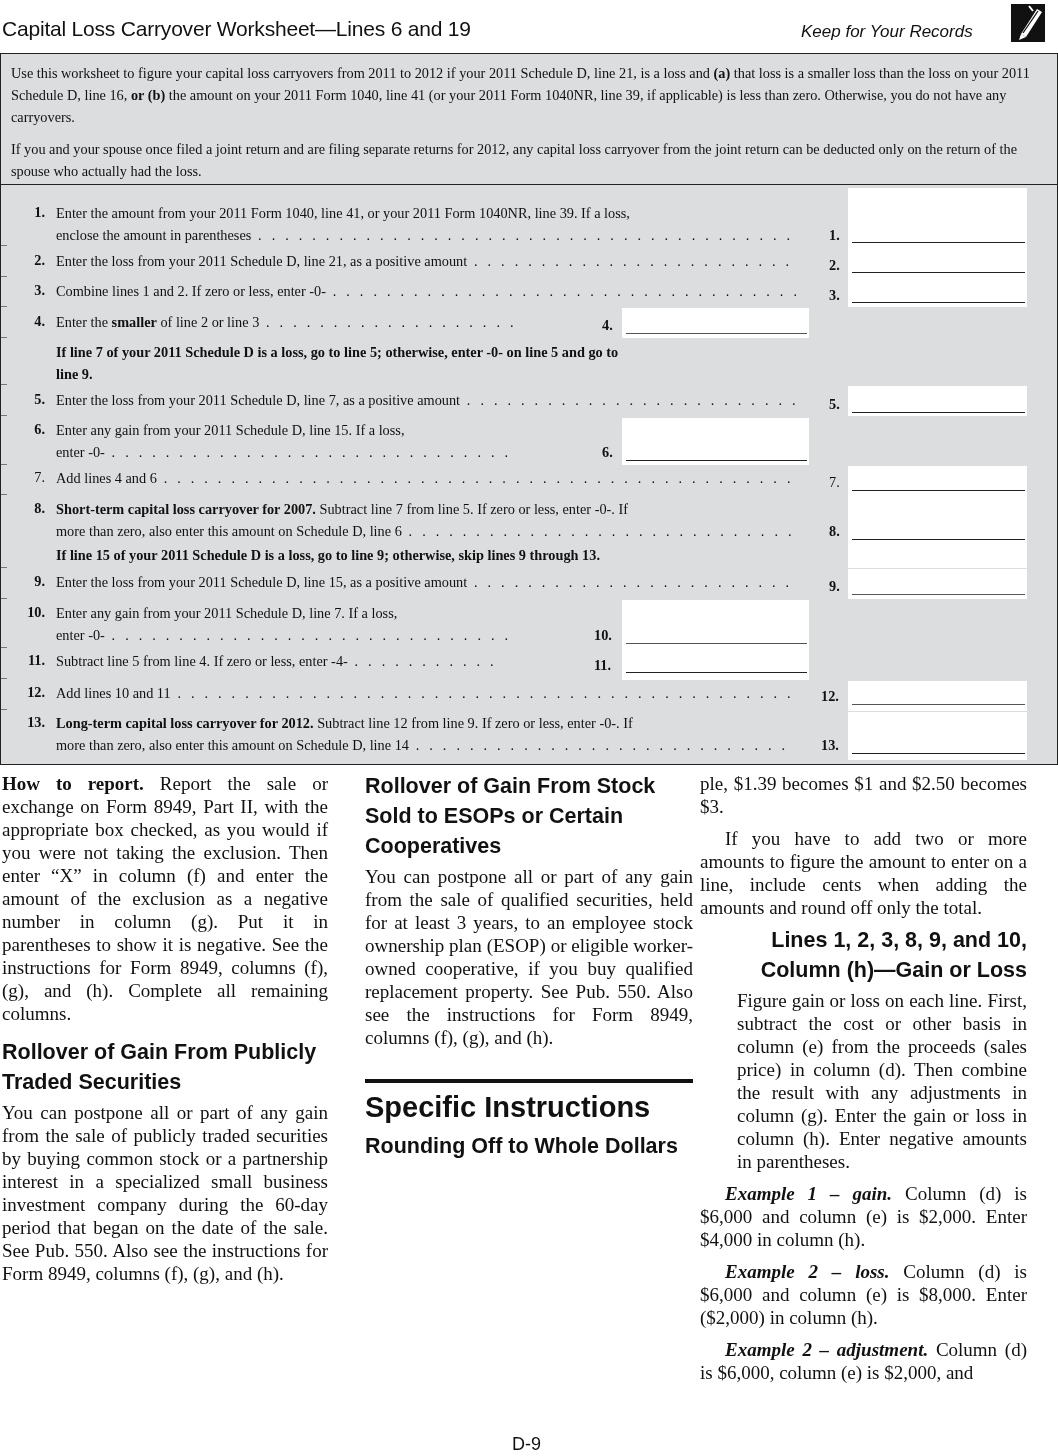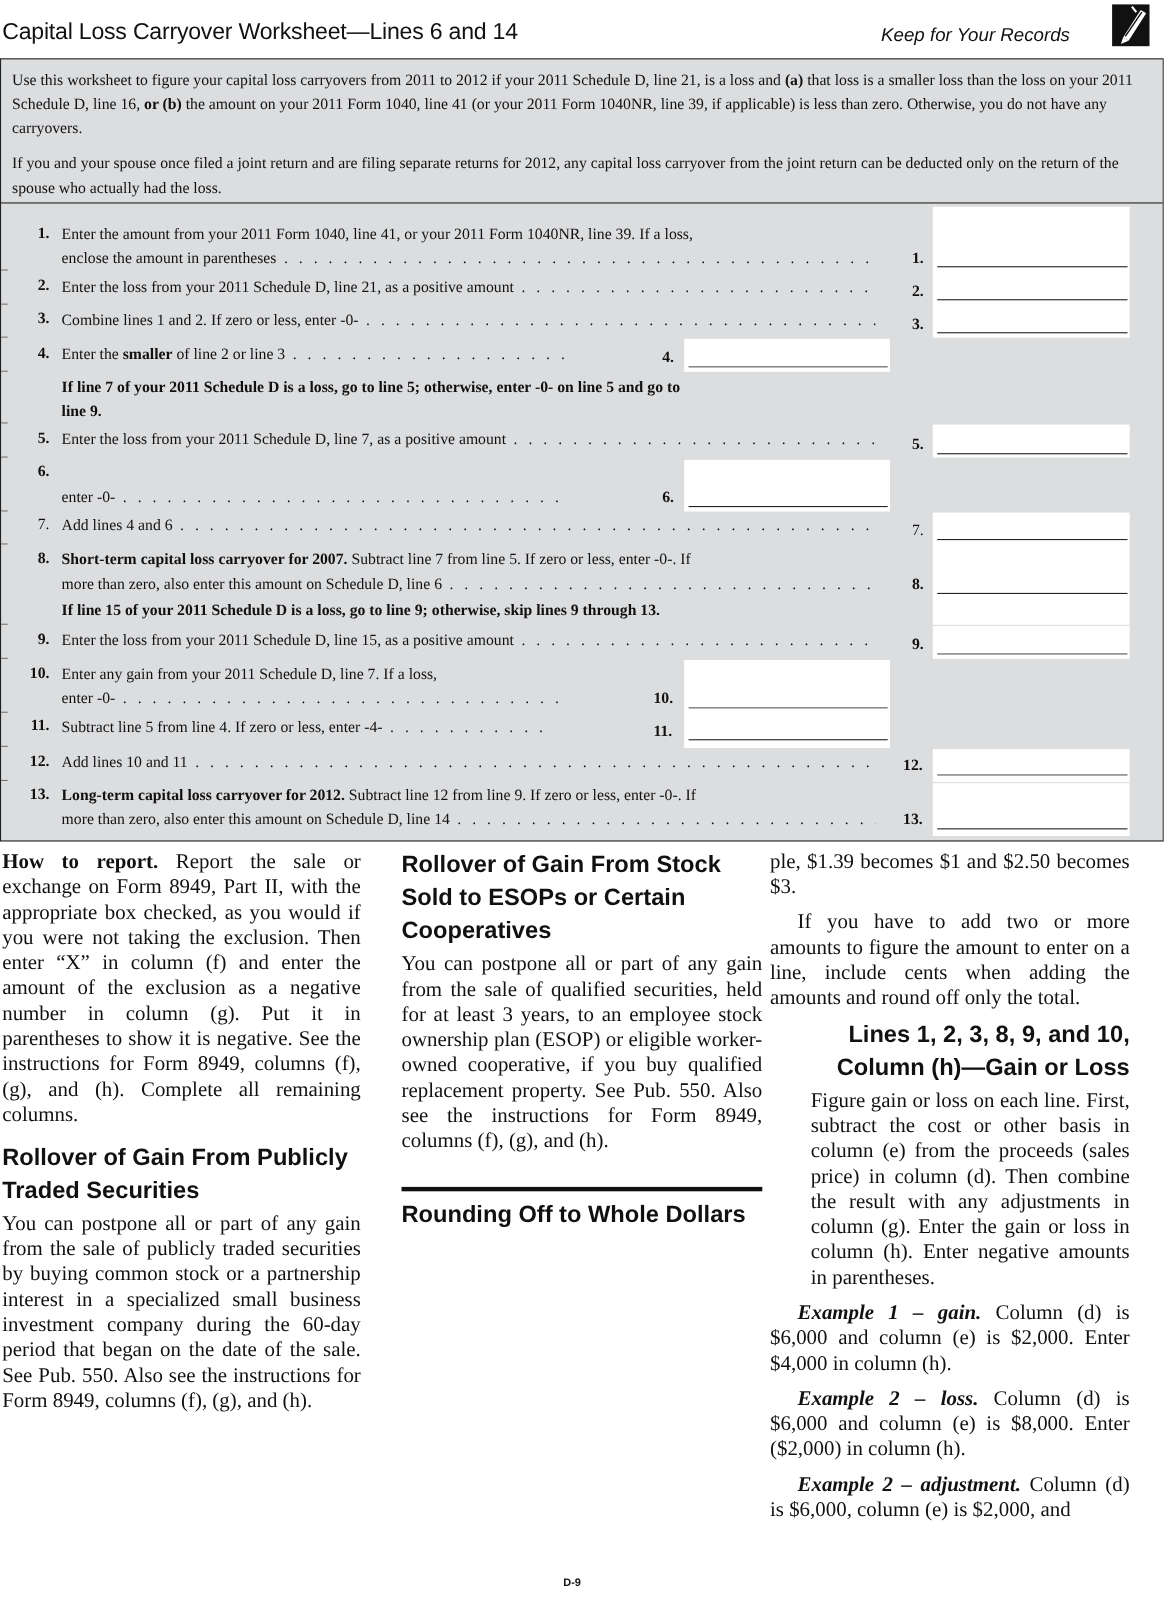--- a/index.html
+++ b/index.html
@@ -27,26 +27,26 @@
   .uline { position: absolute; height: 1px; background: #222; border: none; }
   .rowsep { position: absolute; left: 0; width: 6px; height: 1px; background: #777; }
   .amt-input { position: absolute; border: none; background: transparent; font-family: "Liberation Serif", serif; font-size: 14px; text-align: right; outline: none; padding: 0; }
 
   
   .col { position: absolute; top: 772px; }
   .col p { margin: 0; font-size: 19px; line-height: 23px; text-align: justify; }
   .col h3 { margin: 0; font-size: 21.5px; line-height: 30px; font-weight: bold; }
   .col h2 { margin: 0; font-size: 29px; line-height: 36px; font-weight: bold; }
   .indent { text-indent: 25px; }
-  #page-num { position: absolute; left: 512px; top: 1434px; font-size: 10px; font-weight: bold; }
+  #page-num { position: absolute; left: 512px; top: 1434px; font-size: 18px; font-weight: normal; }
 </style>
 </head>
 <body>
 
-<div id="hdr-title" class="sans">Capital Loss Carryover Worksheet—Lines 6 and 14</div>
+<div id="hdr-title" class="sans">Capital Loss Carryover Worksheet—Lines 6 and 19</div>
 <div id="hdr-keep" class="sans">Keep for Your Records</div>
 <div id="hdr-icon">
   <svg width="34" height="38" viewBox="0 0 34 38">
     <path d="M10 30 L26 5 L31 8 L15 33 Z" fill="#fff"></path>
     <path d="M10 30 L15 33 L8 36 Z" fill="#fff"></path>
     <path d="M12 29 L27 7" stroke="#111" stroke-width="1.3"></path>
     <path d="M22 7 L18 2" stroke="#fff" stroke-width="2"></path>
   </svg>
 </div>
 
@@ -94,20 +94,21 @@
   <div class="line-text" style="left:55px; top:287px; font-weight:bold;">If line 7 of your 2011 Schedule D is a loss, go to line 5; otherwise, enter -0- on line 5 and go to</div>
   <div class="line-text" style="left:55px; top:309px; font-weight:bold;">line 9.</div>
 
   <div class="line-num" style="left:8px; top:337px;">5.</div>
   <div class="line-text" style="left:55px; top:335px; width:740px; white-space:nowrap; overflow:hidden;"><span>Enter the loss from your 2011 Schedule D, line 7, as a positive amount</span><span class="dots">   . . . . . . . . . . . . . . . . . . . . . . . . . . . . . .</span></div>
   <div class="ref" style="left:828px; top:342px;">5.</div>
   <input class="amt-input" style="left: 851px; top: 337px; width: 172px; height: 20px;" value="">
   <div class="uline" style="left:851px; top:358px; width:173px;"></div>
 
   <div class="line-num" style="left:8px; top:367px;">6.</div>
+  <div class="line-text" style="left:55px; top:365px;">Enter any gain from your 2011 Schedule D, line 15. If a loss,</div>
   <div class="line-text" style="left:55px; top:387px; width:458px; white-space:nowrap; overflow:hidden;"><span>enter -0-</span><span class="dots">  . . . . . . . . . . . . . . . . . . . . . . . . . . . . . . . . . . . . . . . . . . . . .</span></div>
   <div class="ref" style="left:601px; top:390px;">6.</div>
   <input class="amt-input" style="left: 625px; top: 385px; width: 180px; height: 20px;" value="">
   <div class="uline" style="left:625px; top:406px; width:181px;"></div>
 
   <div class="line-num" style="left:8px; top:415px; font-weight:normal;">7.</div>
   <div class="line-text" style="left:55px; top:413px; width:740px; white-space:nowrap; overflow:hidden;"><span>Add lines 4 and 6</span><span class="dots">   . . . . . . . . . . . . . . . . . . . . . . . . . . . . . . . . . . . . . . . . . . . . . . . . . . . . . . . . . . . . . . . . . . . . . . .</span></div>
   <div class="ref" style="left:828px; top:420px; font-weight:normal;">7.</div>
   <input class="amt-input" style="left: 851px; top: 415px; width: 172px; height: 20px;" value="">
   <div class="uline" style="left:851px; top:436px; width:173px;"></div>
@@ -171,20 +172,21 @@
 <div class="col serif" style="left:2px; width:326px;">
   <p><b>How to report.</b><span> Report the sale or exchange on Form 8949, Part II, with the appropriate box checked, as you would if you were not taking the exclusion. Then enter “X” in column (f) and enter the amount of the exclusion as a negative number in column (g). Put it in parentheses to show it is negative. See the instructions for Form 8949, columns (f), (g), and (h). Complete all remaining columns.</span></p>
   <h3 class="sans" style="margin-top:12px;">Rollover of Gain From Publicly Traded Securities</h3>
   <p style="margin-top:4px;">You can postpone all or part of any gain from the sale of publicly traded securities by buying common stock or a partnership interest in a specialized small business investment company during the 60-day period that began on the date of the sale. See Pub. 550. Also see the instructions for Form 8949, columns (f), (g), and (h).</p>
 </div>
 
 <div class="col serif" style="left:365px; width:328px;">
   <h3 class="sans" style="margin-top:-1px;">Rollover of Gain From Stock Sold to ESOPs or Certain Cooperatives</h3>
   <p style="margin-top:4px;">You can postpone all or part of any gain from the sale of qualified securities, held for at least 3 years, to an employee stock ownership plan (ESOP) or eligible worker-owned cooperative, if you buy qualified replacement property. See Pub. 550. Also see the instructions for Form 8949, columns (f), (g), and (h).</p>
   <div style="height:4px; background:#111; margin-top:30px;"></div>
+  <h2 class="sans" style="margin-top:6px;">Specific Instructions</h2>
   <h3 class="sans" style="margin-top:6px;">Rounding Off to Whole Dollars</h3>
 </div>
 
 <div class="col serif" style="left:700px; width:327px;">
   <p>ple, $1.39 becomes $1 and $2.50 becomes $3.</p>
   <p class="indent" style="margin-top:9px;">If you have to add two or more amounts to figure the amount to enter on a line, include cents when adding the amounts and round off only the total.</p>
   <h3 class="sans" style="margin-top:6px;text-align:right;">Lines 1, 2, 3, 8, 9, and 10, Column (h)—Gain or Loss</h3>
   <p style="margin-top:4px;margin-left:37px;">Figure gain or loss on each line. First, subtract the cost or other basis in column (e) from the proceeds (sales price) in column (d). Then combine the result with any adjustments in column (g). Enter the gain or loss in column (h). Enter negative amounts in parentheses.</p>
   <p class="indent" style="margin-top:9px;"><b><i>Example 1 – gain.</i></b><span> Column (d) is $6,000 and column (e) is $2,000. Enter $4,000 in column (h).</span></p>
   <p class="indent" style="margin-top:9px;"><b><i>Example 2 – loss.</i></b><span> Column (d) is $6,000 and column (e) is $8,000. Enter ($2,000) in column (h).</span></p>

